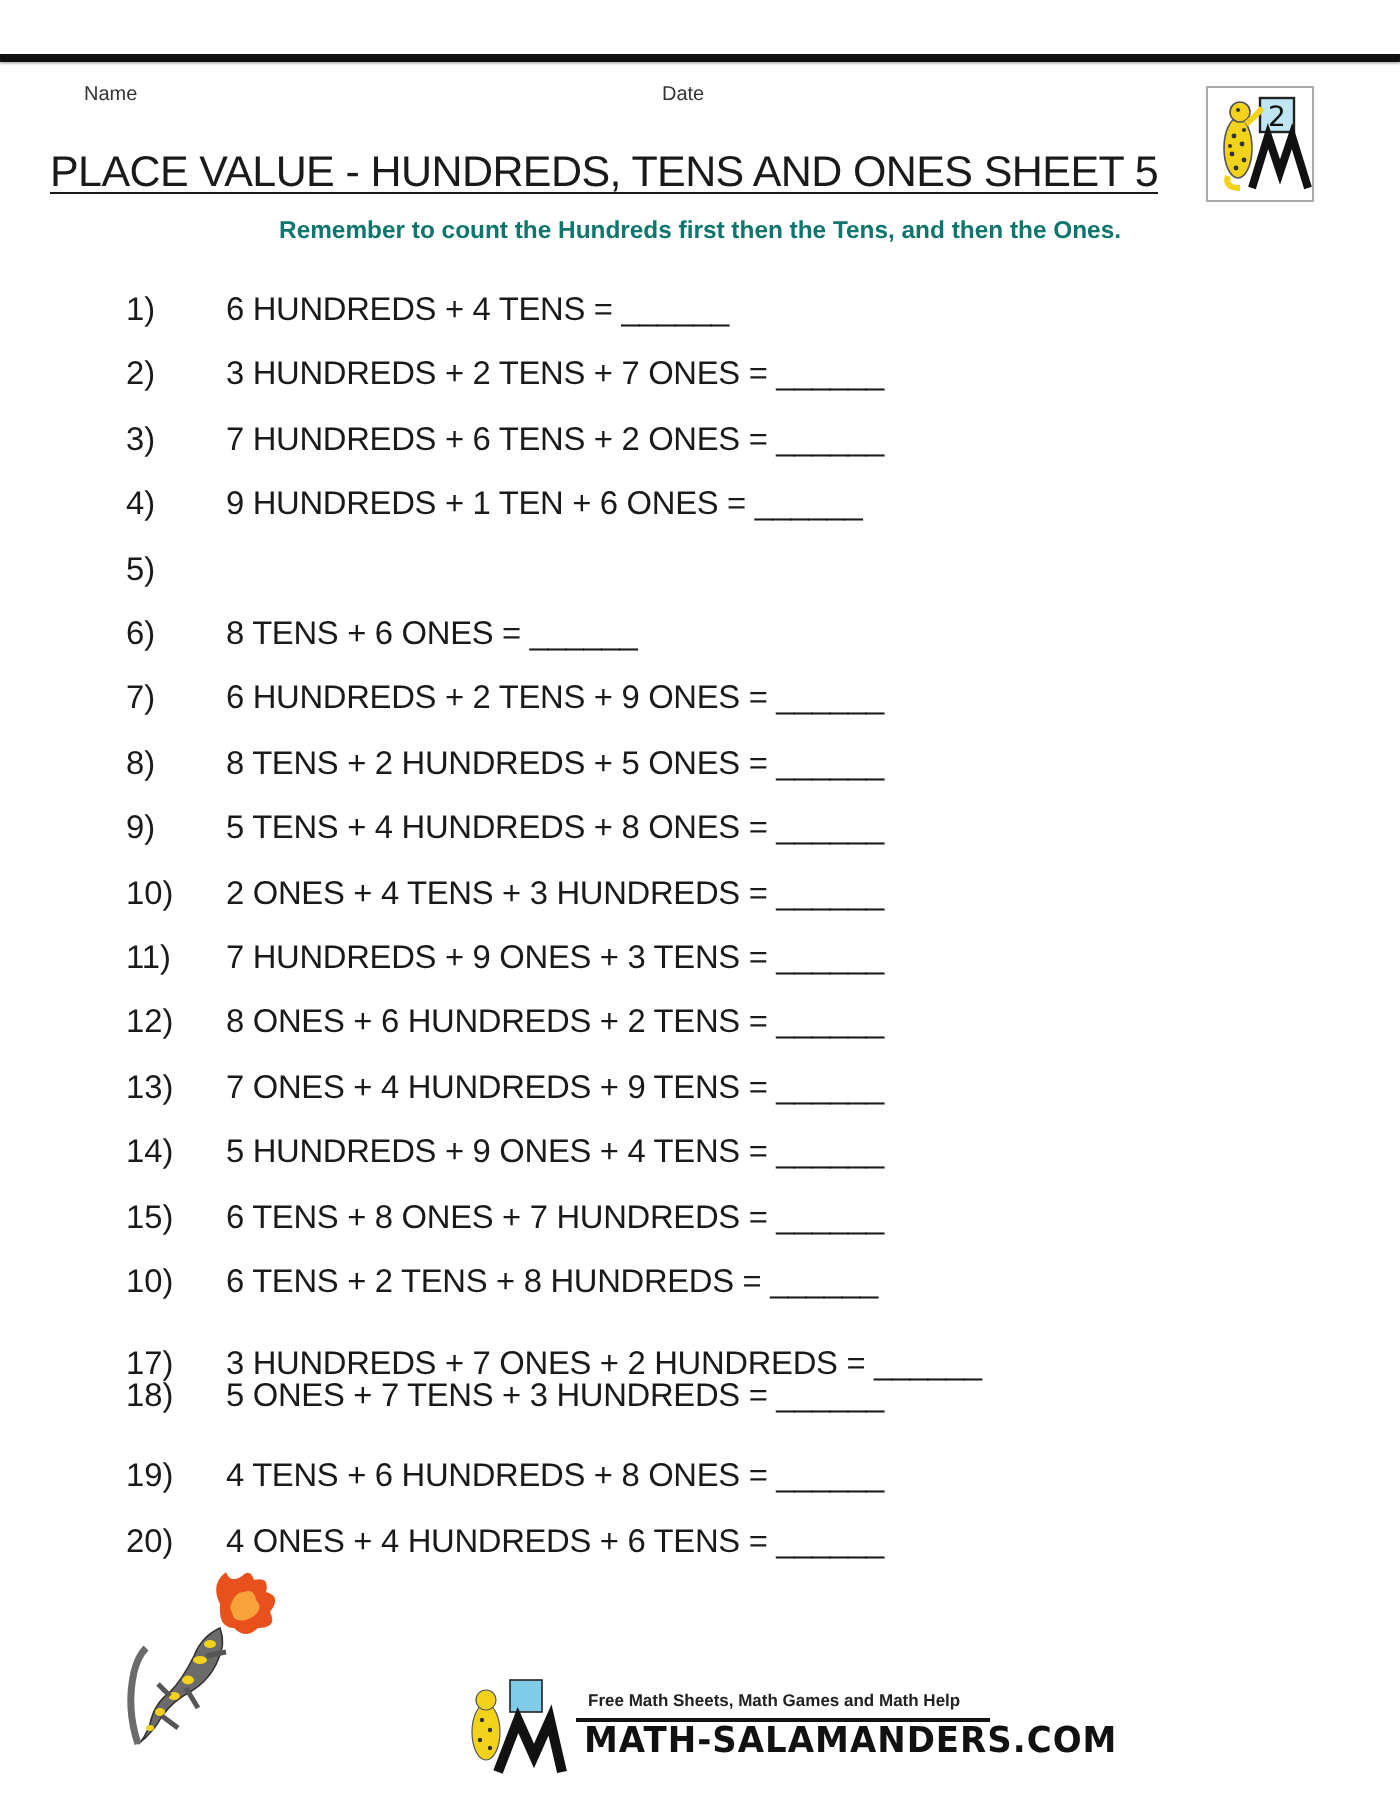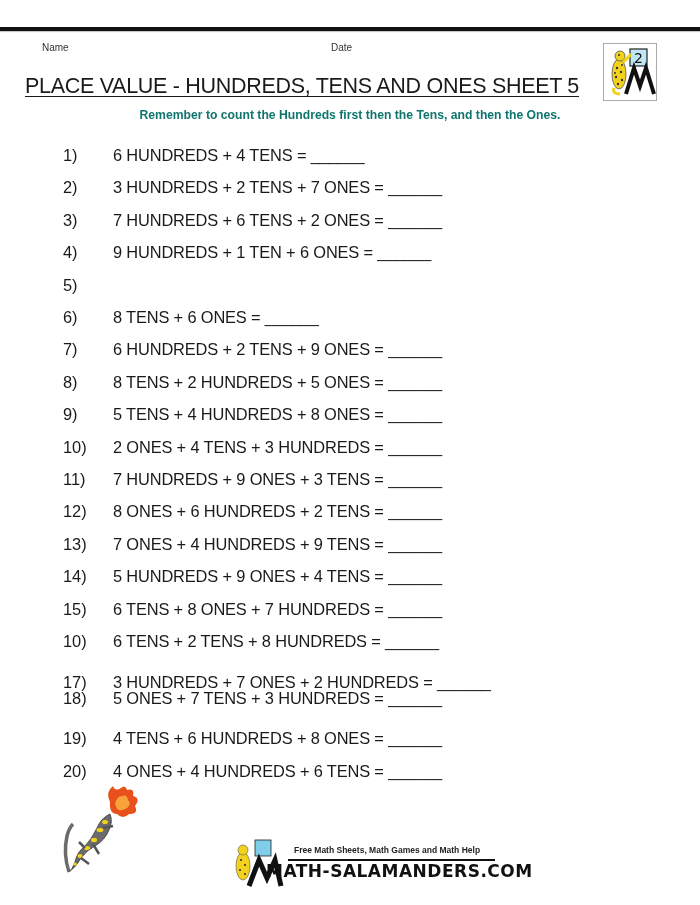--- a/index.html
+++ b/index.html
@@ -43,21 +43,21 @@
     .salamander { position: absolute; left: 55px; top: 784px; }
     .footer-logo { position: absolute; left: 225px; top: 838px; width: 280px; height: 50px; }
     .footer-tagline {
       position: absolute; left: 294px; top: 845px; font-size: 8.5px;
       font-weight: bold; color: #222; white-space: nowrap;
     }
     .footer-rule {
       position: absolute; left: 288px; top: 859px; width: 207px; height: 2px; background: #111;
     }
     .footer-site {
-      position: absolute; left: 266px; top: 861px; font-size: 17px;
+      position: absolute; left: 292px; top: 861px; font-size: 17px;
       font-family: "DejaVu Sans", sans-serif; font-weight: bold;
       letter-spacing: 0.5px; color: #111; white-space: nowrap;
       transform: scaleY(1.05);
     }
   </style>
 </head>
 <body>
 
 <div class="top-rule"></div>
 

